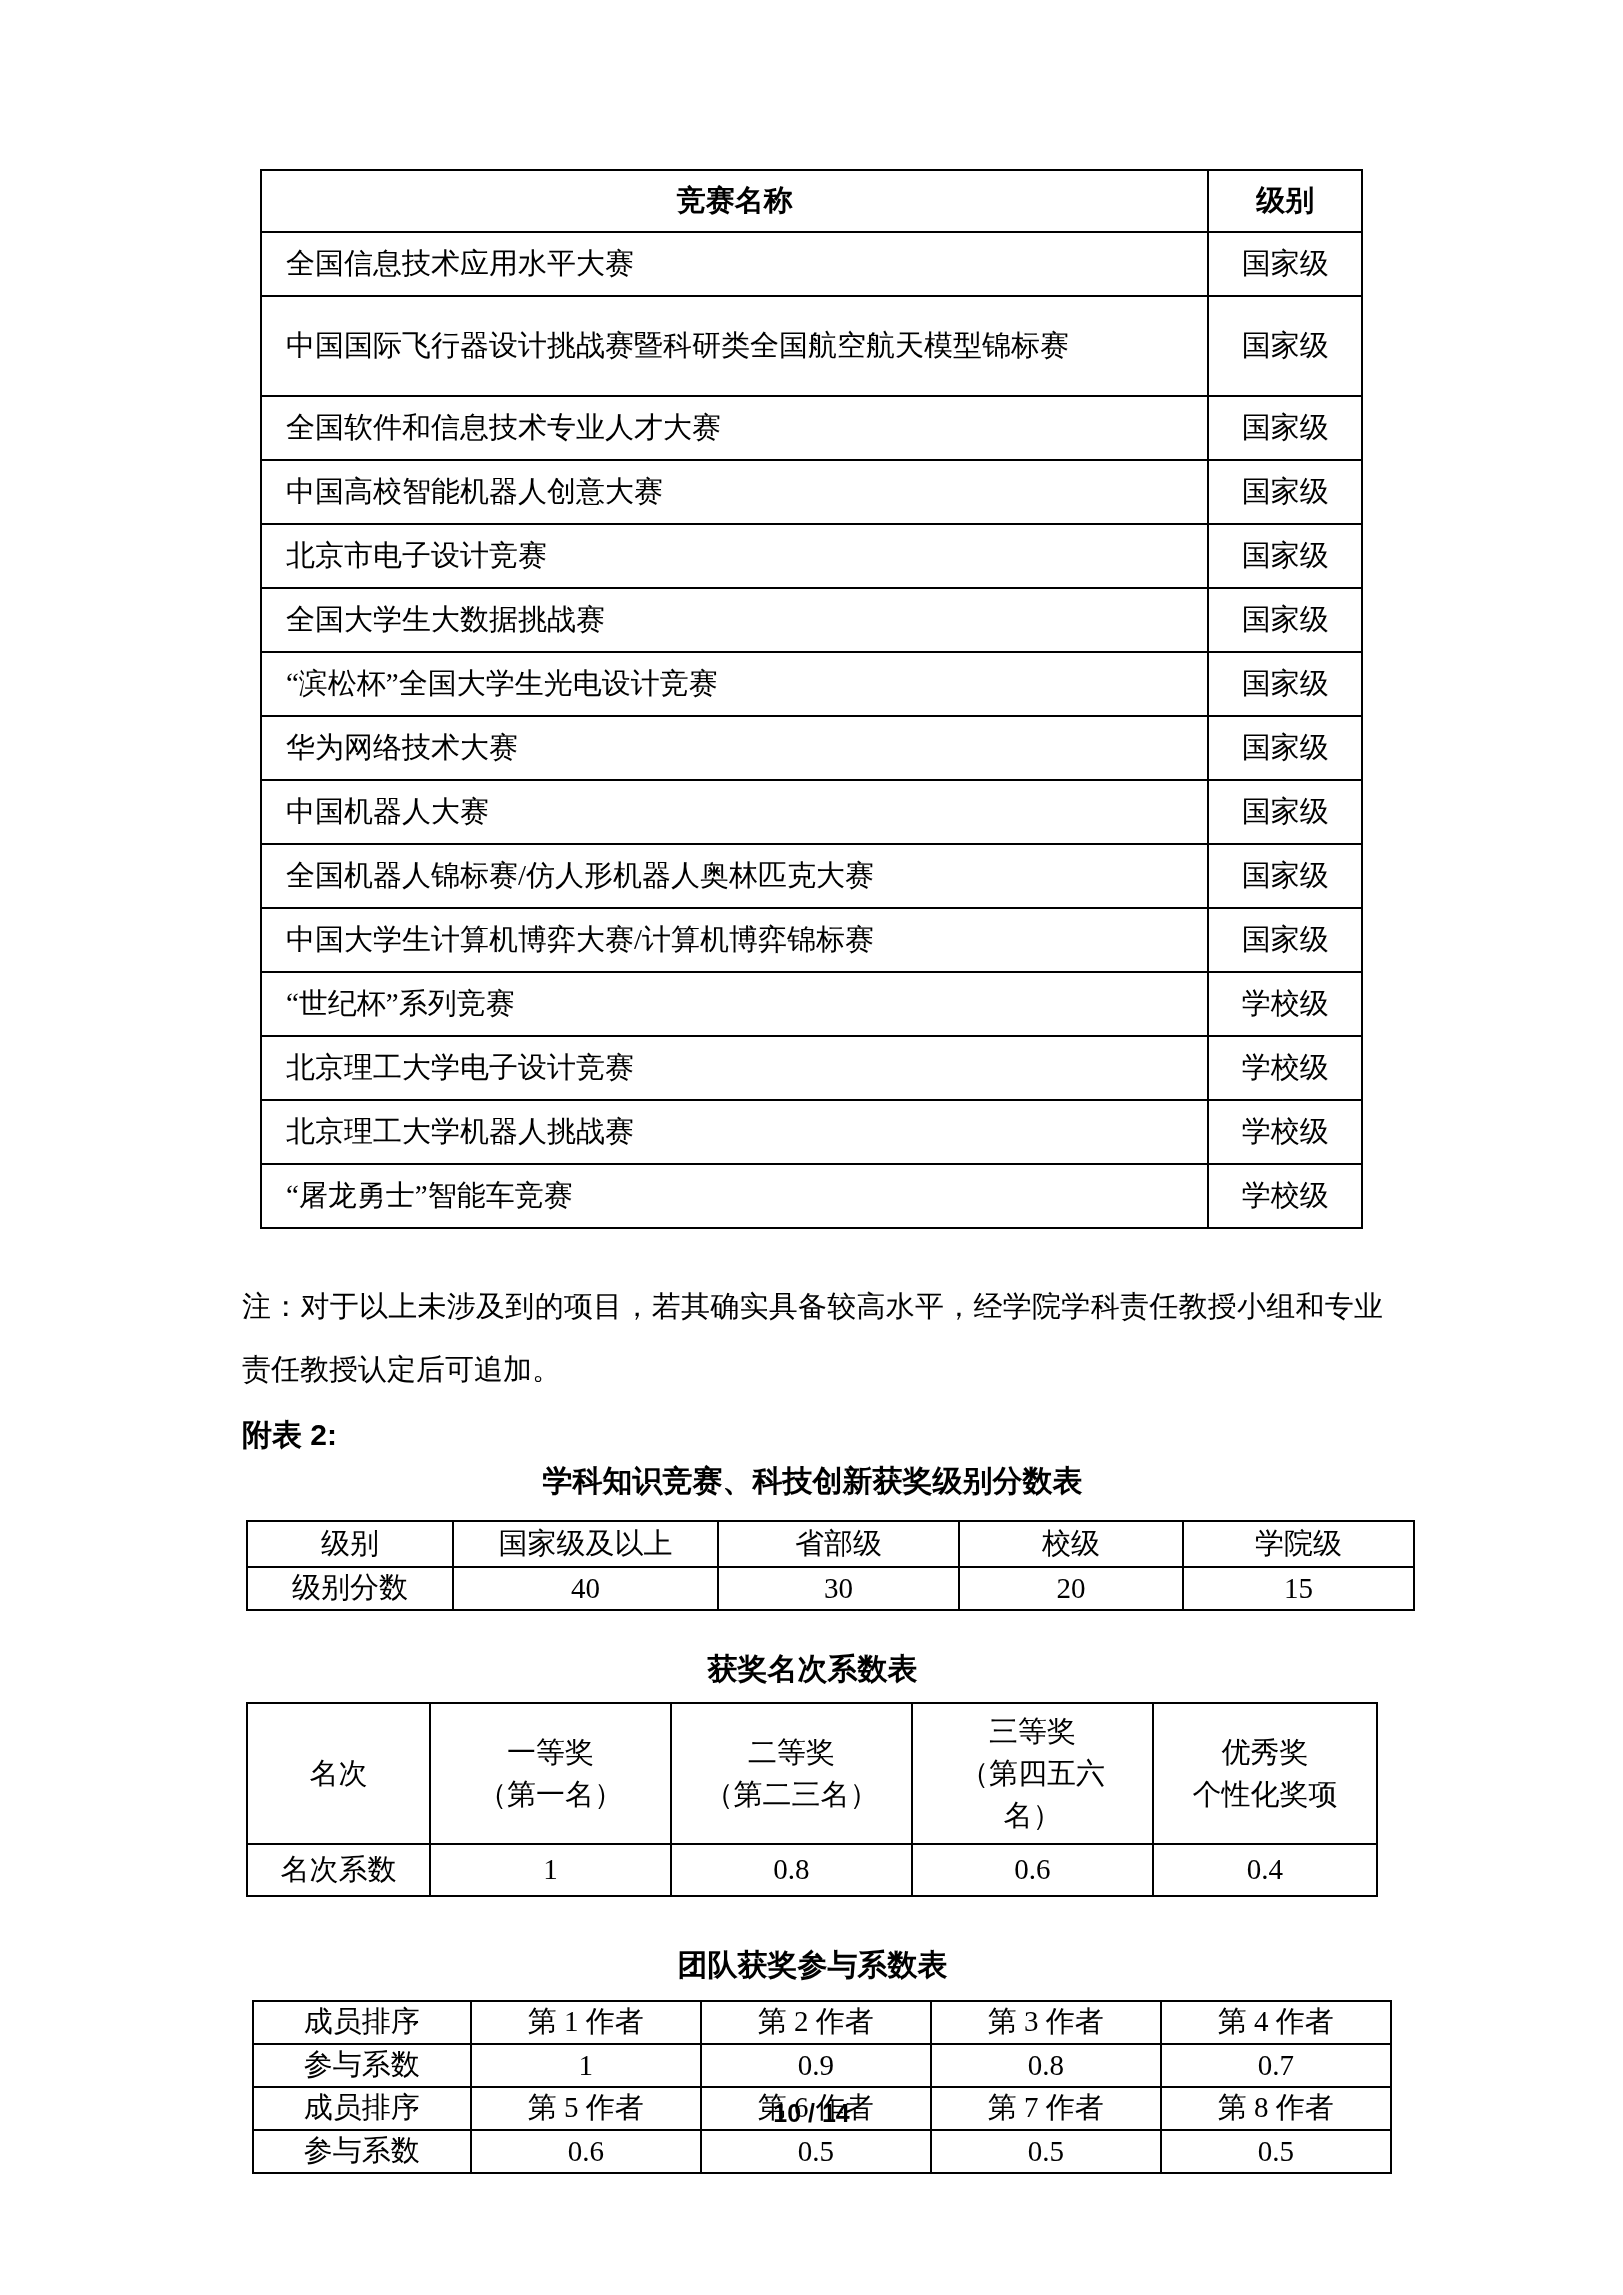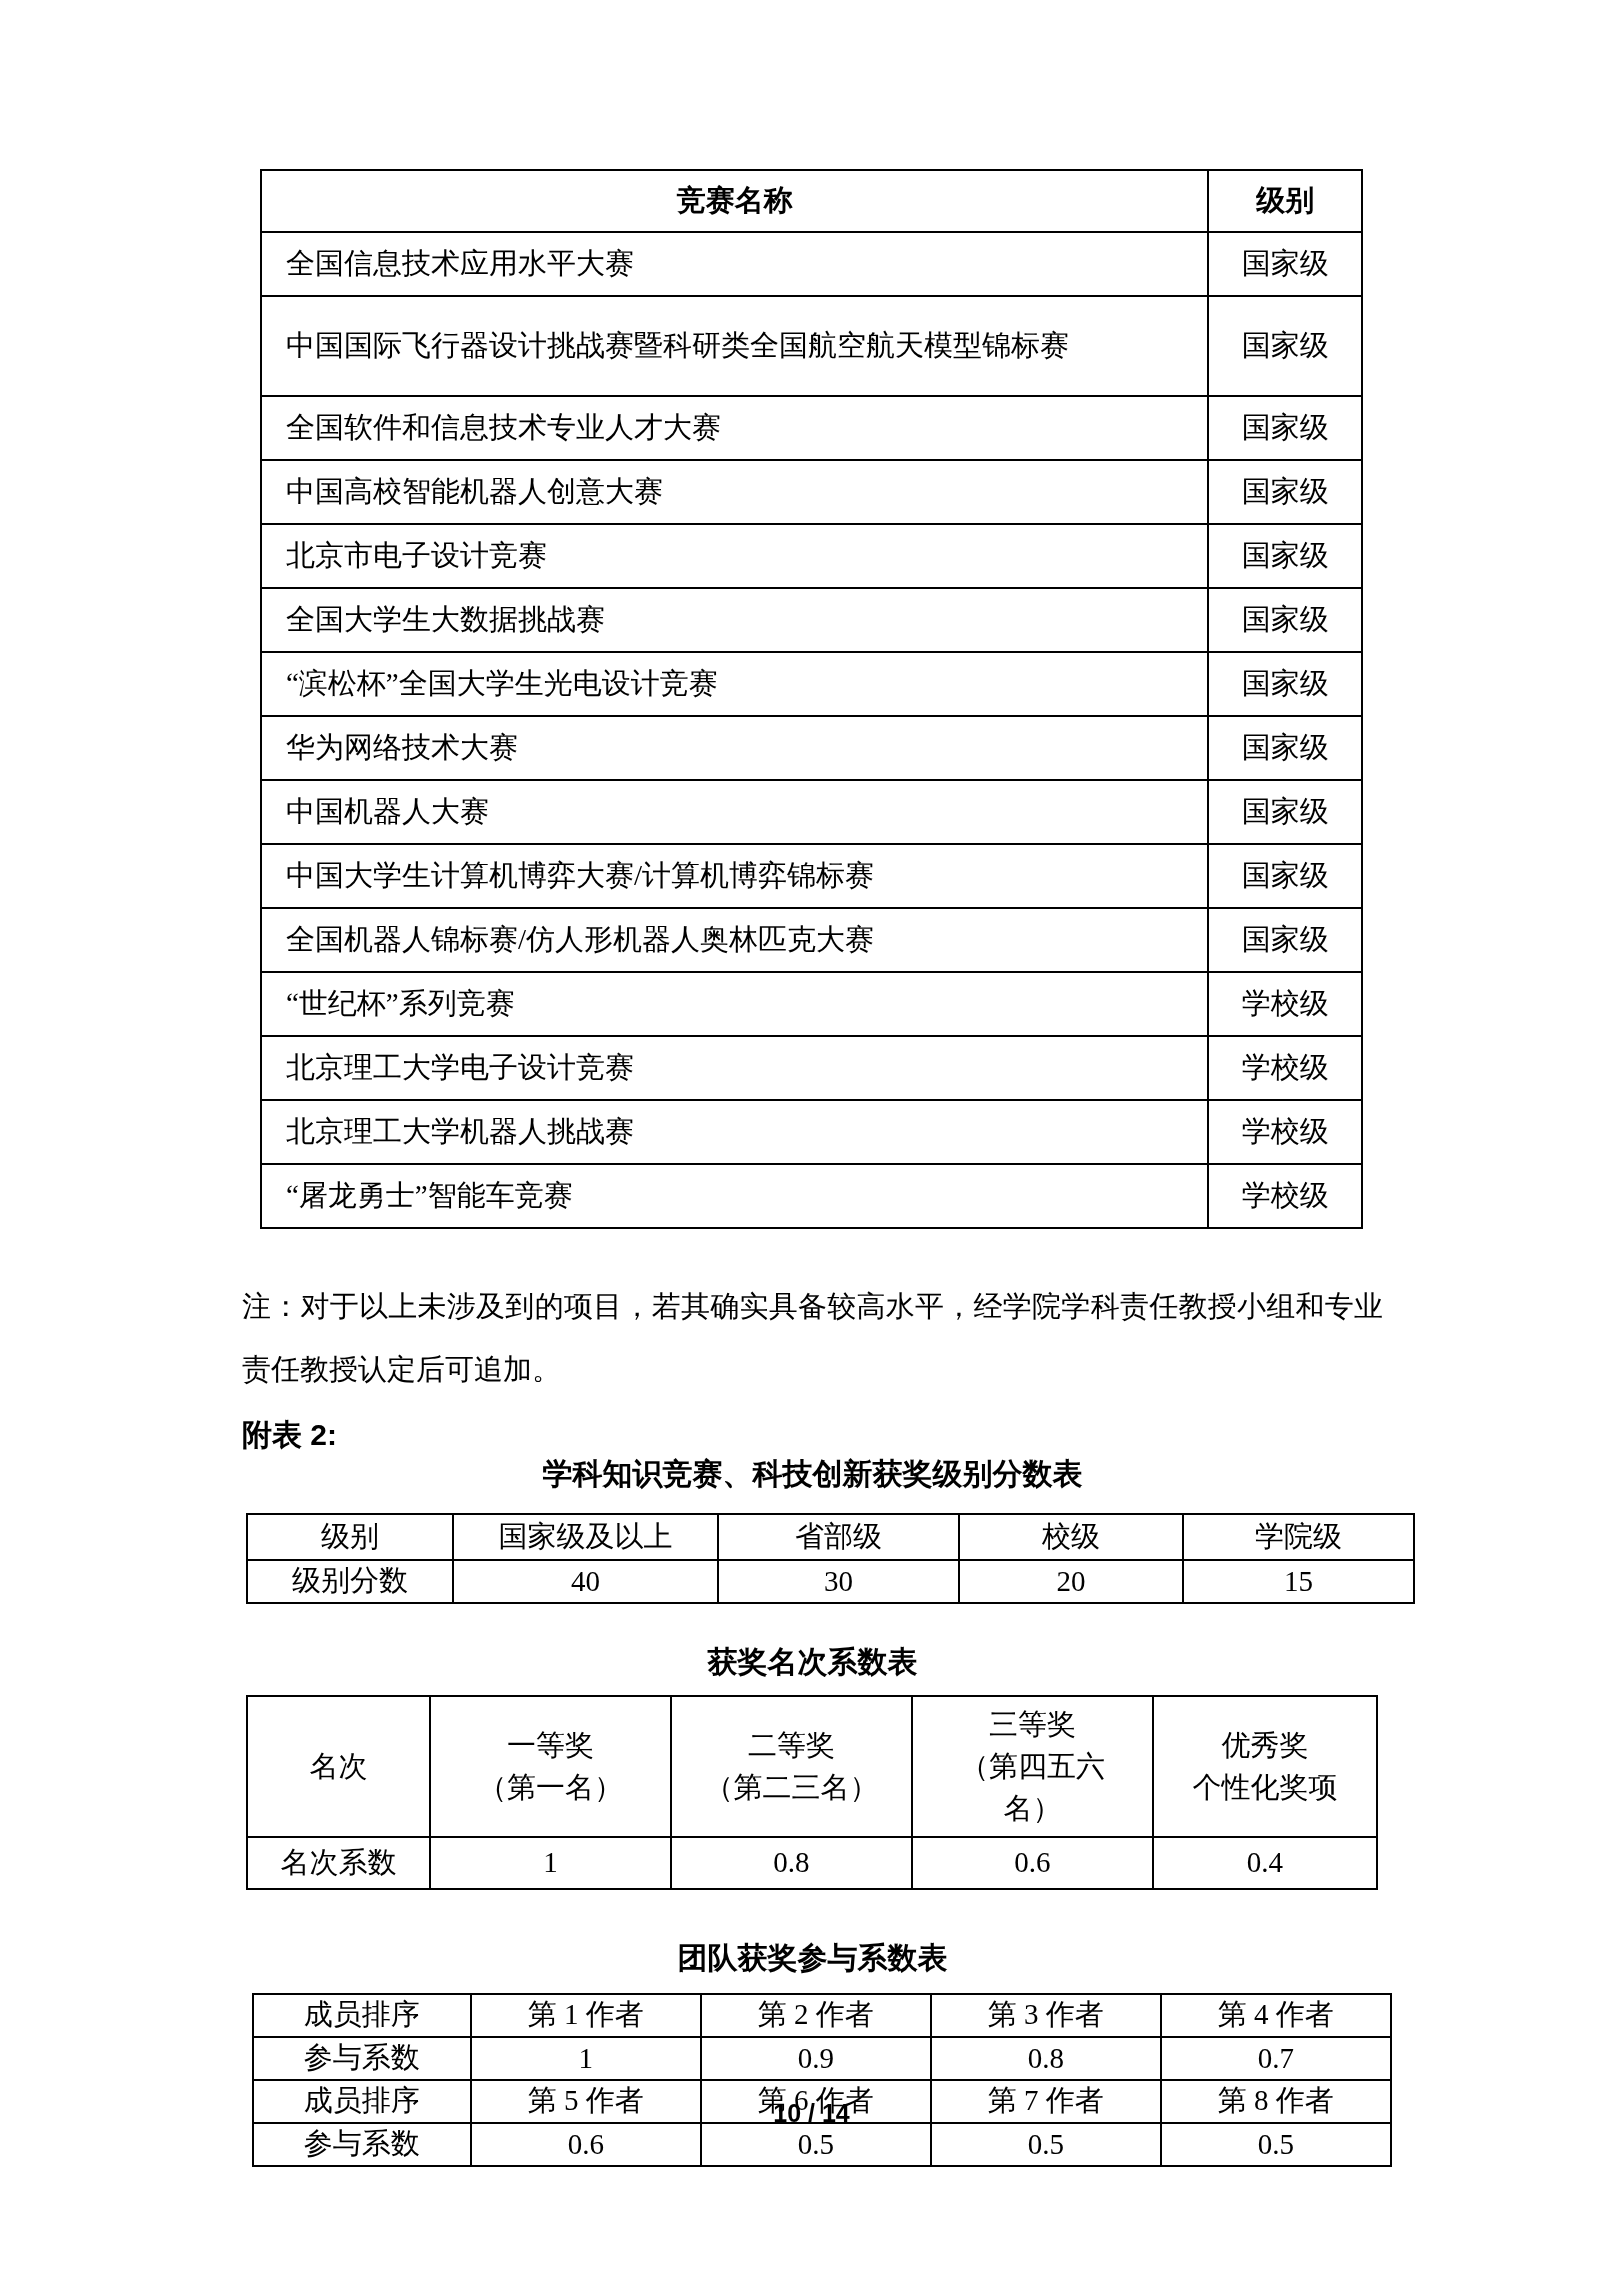--- a/index.html
+++ b/index.html
@@ -49,21 +49,21 @@
     text-justify: inter-ideograph;
   }
   .appendix {
     margin-top: 14px;
     font-size: 30px;
     font-weight: bold;
     font-family: "Liberation Sans", "DejaVu Sans", sans-serif;
     line-height: 39px;
   }
   .tbl-title {
-    margin-top: 0;
+    margin-top: 7px;
     width: 1141px;
     font-size: 30px;
     font-weight: bold;
     text-align: center;
     font-family: "Liberation Sans", "DejaVu Sans", sans-serif;
     line-height: 39px;
   }
   .title-rank { margin-top: 38px; }
   .title-team { margin-top: 48px; }
   
@@ -135,25 +135,25 @@
       </tr>
       <tr>
         <td class="name">华为网络技术大赛</td>
         <td>国家级</td>
       </tr>
       <tr>
         <td class="name">中国机器人大赛</td>
         <td>国家级</td>
       </tr>
       <tr>
+        <td class="name">全国机器人锦标赛/仿人形机器人奥林匹克大赛</td>
+        <td>国家级</td>
+      </tr>
+      <tr>
         <td class="name">中国大学生计算机博弈大赛/计算机博弈锦标赛</td>
-        <td>国家级</td>
-      </tr>
-      <tr>
-        <td class="name">全国机器人锦标赛/仿人形机器人奥林匹克大赛</td>
         <td>国家级</td>
       </tr>
       <tr>
         <td class="name">“世纪杯”系列竞赛</td>
         <td>学校级</td>
       </tr>
       <tr>
         <td class="name">北京理工大学电子设计竞赛</td>
         <td>学校级</td>
       </tr>

